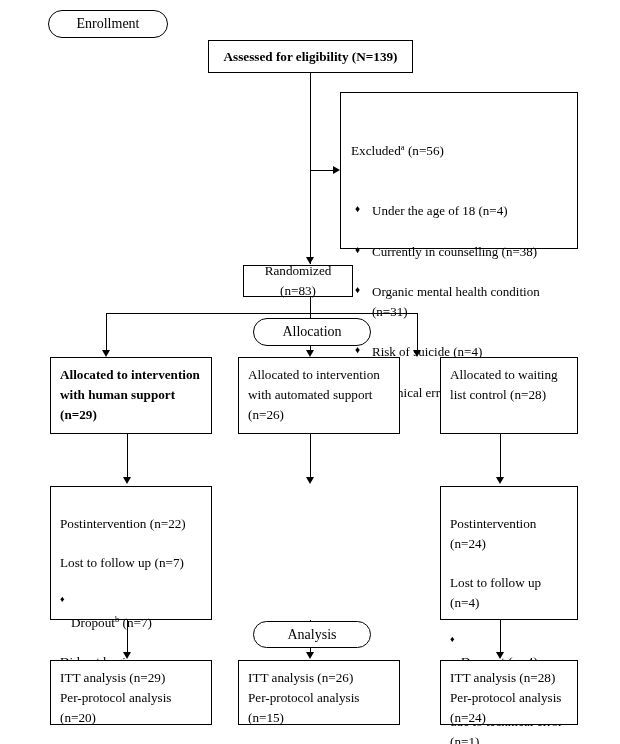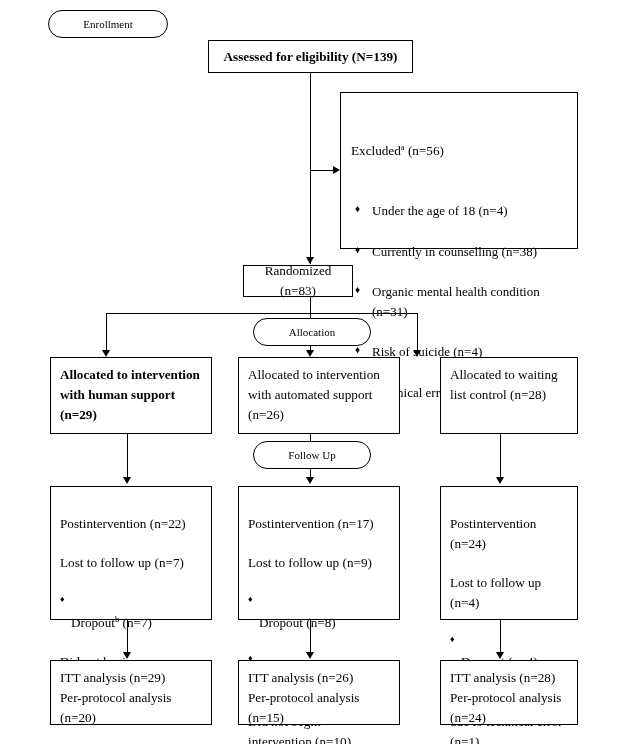--- a/index.html
+++ b/index.html
@@ -25,21 +25,21 @@
     line-height: 1.5;
     padding: 7px 9px 5px 9px;
     white-space: pre-line;
   }
   .pill {
     position: absolute;
     box-sizing: border-box;
     border: 1.4px solid #000000;
     border-radius: 14px;
     background: #ffffff;
-    font-size: 11px;
+    font-size: 14px;
     display: flex;
     align-items: center;
     justify-content: center;
     z-index: 3;
   }
   .center-text {
     text-align: center;
   }
   .excl-head {
     font-size: 13.2px;
@@ -172,46 +172,31 @@
 
   <div class="vline" style="left:127px; top:434px; height:45px;"></div>
   <div class="arrow-down" style="left:123px; top:477px;"></div>
 
   <div class="vline" style="left:310px; top:434px; height:45px;"></div>
   <div class="arrow-down" style="left:306px; top:477px;"></div>
 
   <div class="vline" style="left:500px; top:434px; height:45px;"></div>
   <div class="arrow-down" style="left:496px; top:477px;"></div>
 
-  <div class="pill" style="left:253px; top:441px; width:118px; height:28px;">
-    <span>Follow Up</span>
-  </div>
 
   <div class="box" style="left:50px; top:486px; width:162px; height:134px;">
     <div>Postintervention (n=22)</div>
     <div>Lost to follow up (n=7)</div>
     <div class="bullet-line">
       <span>Dropout</span><sup>b</sup><span> (n=7)</span>
     </div>
     <div style="white-space:pre-line;"><span>Did not begin
 intervention</span><sup>c</sup><span> (n=9)</span></div>
   </div>
 
-  <div class="box" style="left:238px; top:486px; width:162px; height:134px;">
-    <div>Postintervention (n=17)</div>
-    <div>Lost to follow up (n=9)</div>
-    <div class="bullet-line">
-      <span>Dropout (n=8)</span>
-    </div>
-    <div class="bullet-line">
-      <span>Withdraw (n=1)</span>
-    </div>
-    <div style="white-space:pre-line;"><span>Did not begin
-intervention (n=10)</span></div>
-  </div>
 
   <div class="box" style="left:440px; top:486px; width:138px; height:134px;">
     <div>Postintervention (n=24)</div>
     <div>Lost to follow up (n=4)</div>
     <div class="bullet-line">
       <span>Dropout (n=4)</span>
     </div>
     <div style="white-space:pre-line;"><span>Accessed intervention
 due to technical error
 (n=1)</span></div>
@@ -219,20 +204,23 @@
 
   <div class="vline" style="left:127px; top:620px; height:34px;"></div>
   <div class="arrow-down" style="left:123px; top:652px;"></div>
 
   <div class="vline" style="left:310px; top:620px; height:34px;"></div>
   <div class="arrow-down" style="left:306px; top:652px;"></div>
 
   <div class="vline" style="left:500px; top:620px; height:34px;"></div>
   <div class="arrow-down" style="left:496px; top:652px;"></div>
 
+  <div class="pill" style="left:253px; top:621px; width:118px; height:27px;">
+    <span>Analysis</span>
+  </div>
 
   <div class="box" style="left:50px; top:660px; width:162px; height:65px;">ITT analysis (n=29)
 Per-protocol analysis
 (n=20)</div>
 
   <div class="box" style="left:238px; top:660px; width:162px; height:65px;">ITT analysis (n=26)
 Per-protocol analysis
 (n=15)</div>
 
   <div class="box" style="left:440px; top:660px; width:138px; height:65px;font-family:Liberation Serif, serif;">ITT analysis (n=28)

